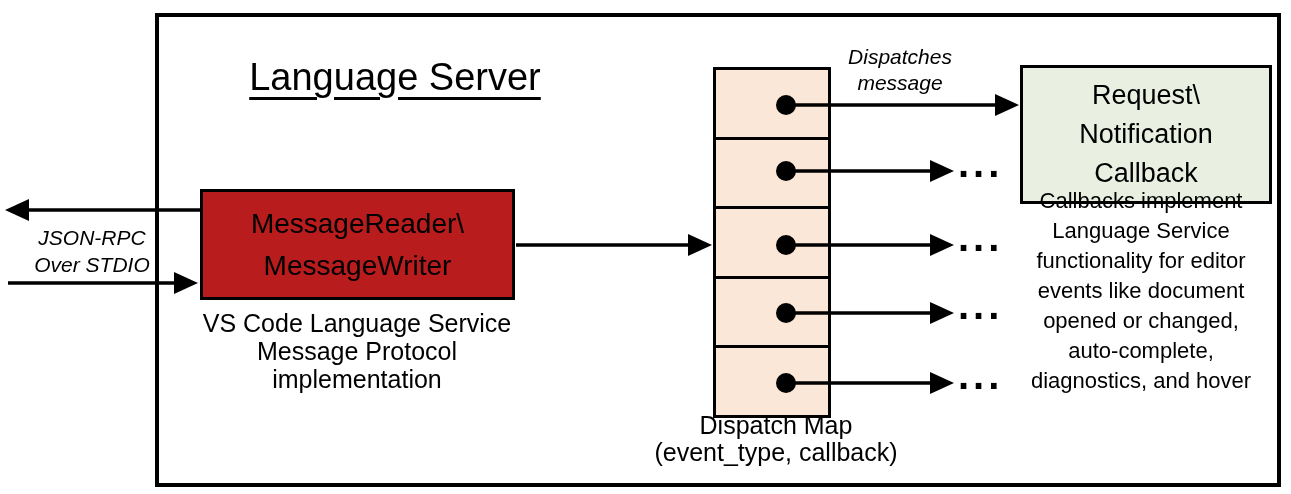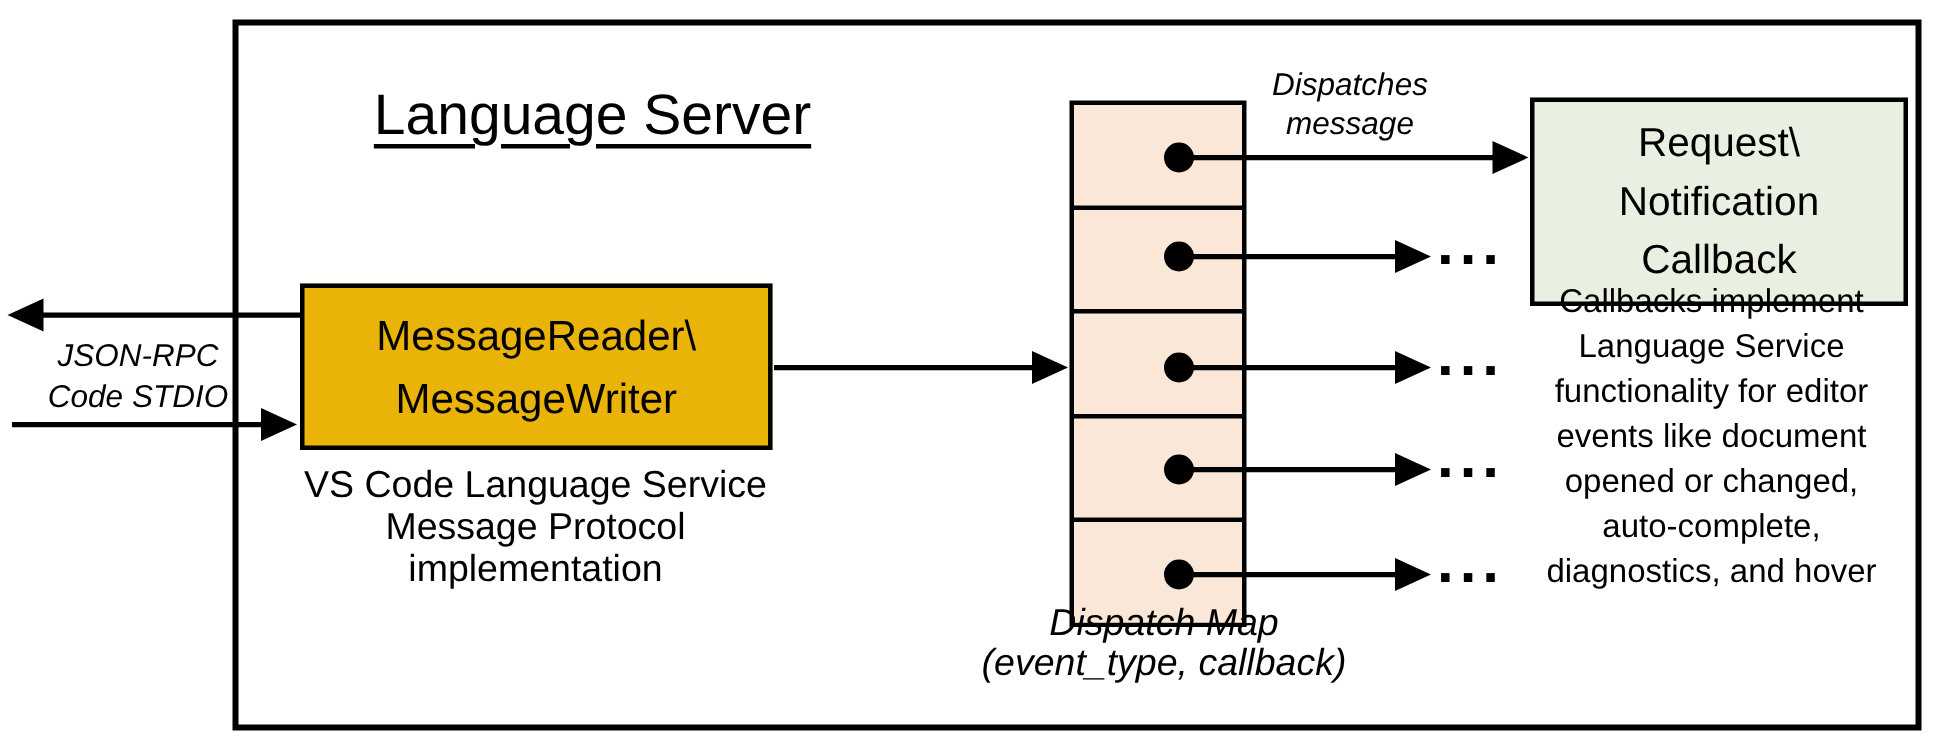--- a/index.html
+++ b/index.html
@@ -33,34 +33,34 @@
   }
   .node {
     box-sizing: border-box;
     border: 3px solid #000000;
     display: flex;
     align-items: center;
     justify-content: center;
   }
   .reader-box {
     left: 200px; top: 189px; width: 315px; height: 111px;
-    background: #eab308;
+    background: #b91c1c;
   }
   .reader-box .node-text { font-size: 28px; line-height: 42px; }
   .callback-box {
     left: 1020px; top: 29px; width: 252px; height: 139px;
     background: #E9F0E1;
     margin-top: 36px;
   }
   .callback-box .node-text { font-size: 27px; line-height: 39px; }
   .node-text { text-align: center; }
 
   .caption { font-size: 25px; line-height: 28px; }
   .reader-caption   { left: 192px; top: 309px; width: 330px; }
-  .dispatch-caption { left: 646px; top: 402px; width: 260px; line-height: 27px; font-style: italic; }
+  .dispatch-caption { left: 646px; top: 412px; width: 260px; line-height: 27px; }
   .callbacks-note   { left: 1006px; top: 186px; width: 270px; font-size: 22px; line-height: 30px; }
 
   .label-italic { font-style: italic; font-size: 21px; line-height: 27px; }
   .stdio-label      { left: 12px;  top: 224px; width: 160px; }
   .lookup-label     { left: 515px; top: 156px; width: 180px; }
   .dispatches-label { left: 830px; top: 44px;  width: 140px; line-height: 26px; }
 
   .dispatch-column {
     left: 713px; top: 67px; width: 118px; height: 351px;
     box-sizing: border-box;
@@ -100,21 +100,21 @@
 </head>
 <body>
 
 <div class="canvas">
 
   <div class="abs outer-box"></div>
 
   <div class="abs title">Language Server</div>
 
   <div class="abs label-italic center pre stdio-label">JSON-RPC
-Code STDIO</div>
+Over STDIO</div>
 
   <div class="abs node reader-box">
     <div class="node-text pre">MessageReader\
 MessageWriter</div>
   </div>
   <div class="abs caption center pre reader-caption">VS Code Language Service
 Message Protocol implementation</div>
 
 
   <div class="abs dispatch-column">

